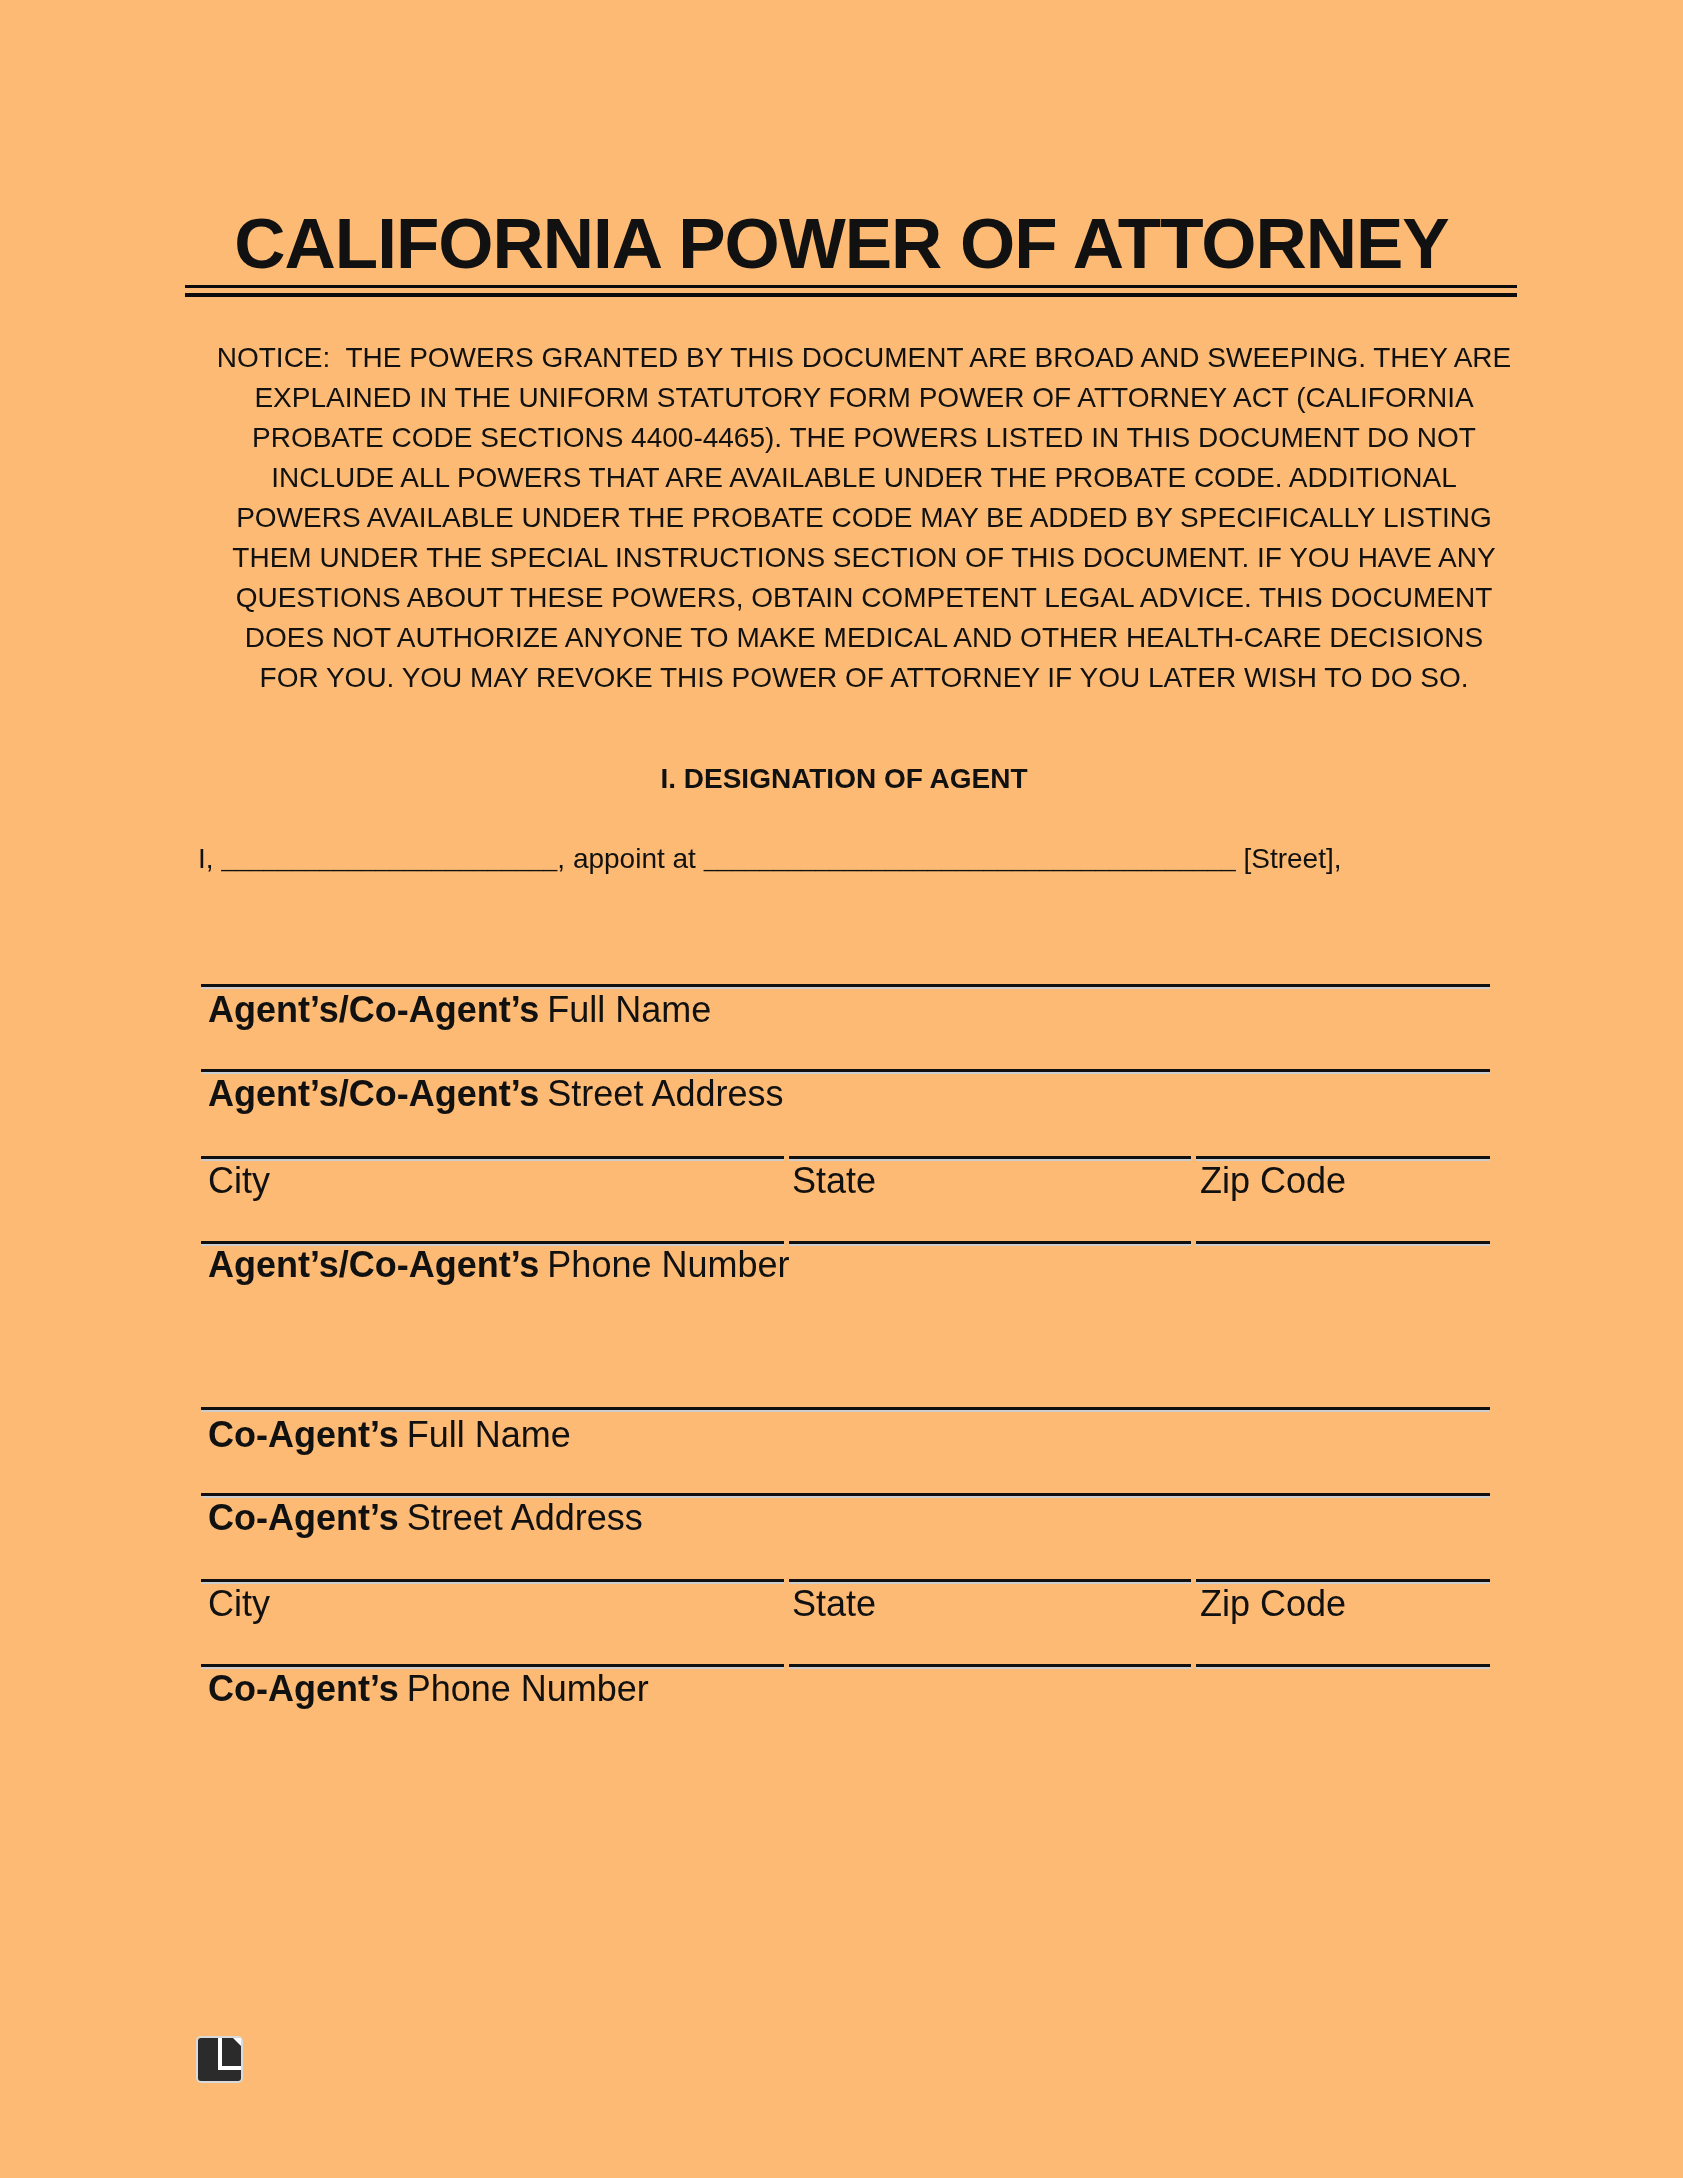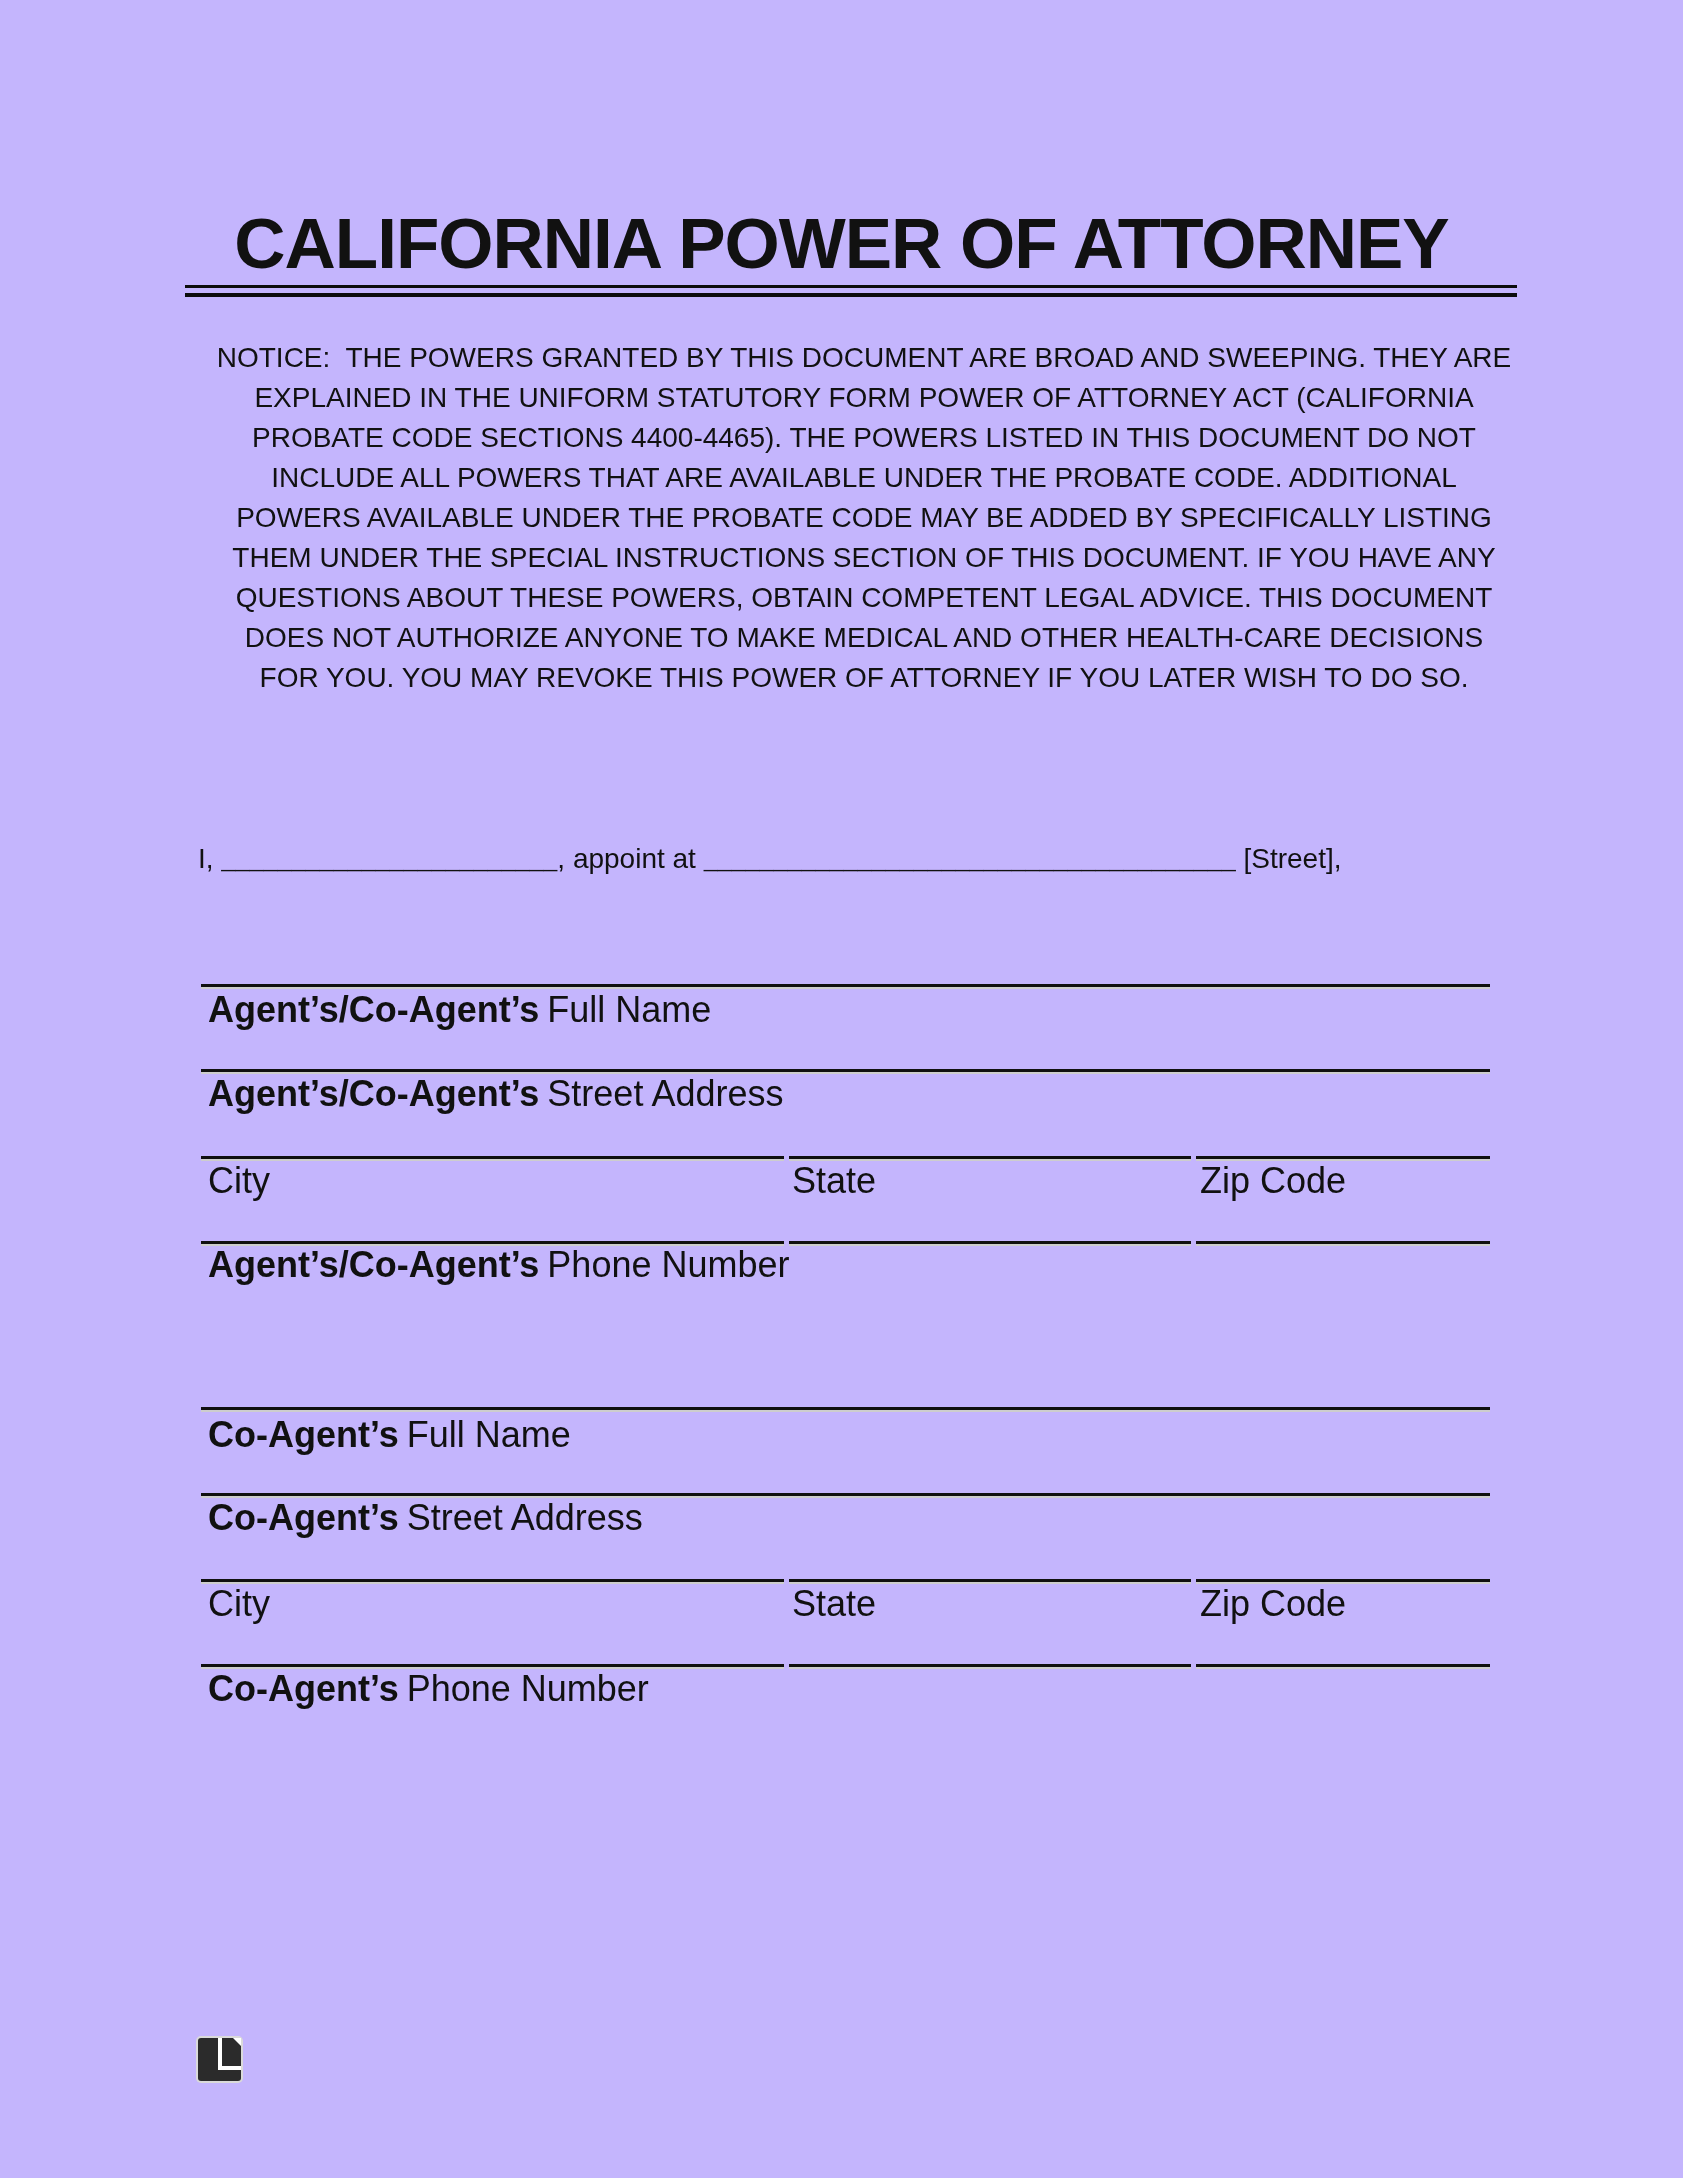--- a/index.html
+++ b/index.html
@@ -1,17 +1,17 @@
 <!DOCTYPE html>
 <html><head>
 <meta charset="utf-8">
 <style>
   html,body{margin:0;padding:0;background:#ffffff;}
   .page{
-    position:relative;width:1683px;height:2178px;background:#c4b5fd;
+    position:relative;width:1683px;height:2178px;background:#fdba74;
     font-family:"Liberation Sans","DejaVu Sans",sans-serif;color:#111111;overflow:hidden;
   }
   .title{
     position:absolute;top:208px;left:0;width:100%;margin:0;text-align:center;
     font-size:71px;font-weight:700;letter-spacing:-1px;line-height:71px;white-space:nowrap;
   }
   .title-rule{position:absolute;top:285px;left:185px;width:1332px;}
   .title-rule .tr1{height:3px;background:#0c0c0c;}
   .title-rule .tr2{height:4px;background:#0c0c0c;margin-top:5px;}
   .notice{
@@ -65,20 +65,21 @@
   <div class="notice">NOTICE:  THE POWERS GRANTED BY THIS DOCUMENT ARE BROAD AND SWEEPING. THEY ARE
 EXPLAINED IN THE UNIFORM STATUTORY FORM POWER OF ATTORNEY ACT (CALIFORNIA
 PROBATE CODE SECTIONS 4400-4465). THE POWERS LISTED IN THIS DOCUMENT DO NOT
 INCLUDE ALL POWERS THAT ARE AVAILABLE UNDER THE PROBATE CODE. ADDITIONAL
 POWERS AVAILABLE UNDER THE PROBATE CODE MAY BE ADDED BY SPECIFICALLY LISTING
 THEM UNDER THE SPECIAL INSTRUCTIONS SECTION OF THIS DOCUMENT. IF YOU HAVE ANY
 QUESTIONS ABOUT THESE POWERS, OBTAIN COMPETENT LEGAL ADVICE. THIS DOCUMENT
 DOES NOT AUTHORIZE ANYONE TO MAKE MEDICAL AND OTHER HEALTH-CARE DECISIONS
 FOR YOU. YOU MAY REVOKE THIS POWER OF ATTORNEY IF YOU LATER WISH TO DO SO.</div>
 
+  <div class="section-heading">I. DESIGNATION OF AGENT</div>
 
   <div class="designation">
     <span class="dline"><span>I, </span><span class="blank">________________________</span><span>, appoint at </span><span class="blank">______________________________________</span><span> [Street],</span></span>
   </div>
 
   <div class="rule r-full" style="top:984px"></div>
   <div class="flabel" style="top:994px"><span class="b">Agent’s/Co-Agent’s</span><span class="n">Full Name</span></div>
 
   <div class="rule r-full" style="top:1069px"></div>
   <div class="flabel" style="top:1078px"><span class="b">Agent’s/Co-Agent’s</span><span class="n">Street Address</span></div>

